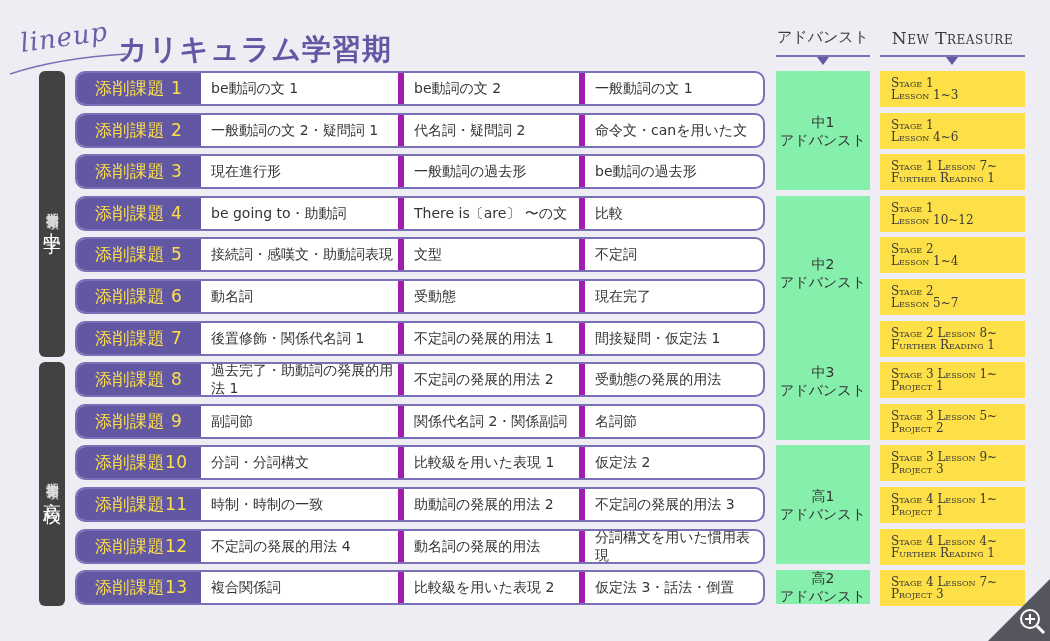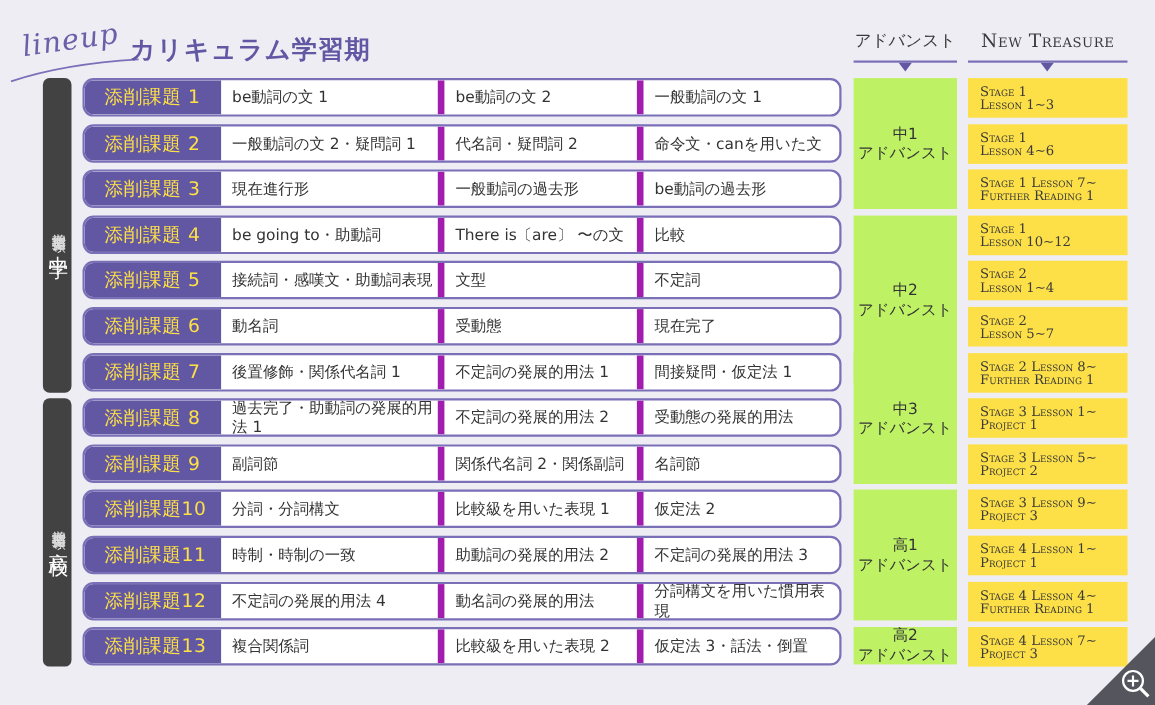--- a/index.html
+++ b/index.html
@@ -1,40 +1,40 @@
 <!DOCTYPE html>
 <html><head>
 <meta charset="utf-8">
 <style>
   * { box-sizing: border-box; margin: 0; padding: 0; }
   html, body { width: 1050px; height: 641px; overflow: hidden; }
   body { background: #eeedf4; font-family: "DejaVu Sans", "Liberation Sans", sans-serif; position: relative; color: #333; }
   .title-wrap { position: absolute; left: 8px; top: 18px; width: 400px; height: 60px; }
   .lineup { position: absolute; left: 12px; top: 4px; font-family: "DejaVu Serif", serif; font-style: italic; font-size: 26px; color: #6a5fa8; transform: rotate(-8deg); letter-spacing: 1px; }
   .lineup-swoosh { position: absolute; left: 0; top: 0; }
-  .title { position: absolute; left: 110px; top: 12px; font-size: 23px; font-weight: bold; color: #6257a3; letter-spacing: 1px; }
+  .title { position: absolute; left: 110px; top: 12px; font-size: 29px; font-weight: bold; color: #6257a3; letter-spacing: 1px; }
 
   .hdr { position: absolute; top: 28px; font-size: 16px; color: #3a3a3a; text-align: center; }
   .hdr-adv { left: 776px; width: 94px; font-size: 15px; }
   .hdr-nt { left: 880px; width: 145px; font-family: "DejaVu Serif", "Liberation Serif", serif; font-variant: small-caps; font-size: 17px; letter-spacing: 0.5px; }
   .hdr-line { position: absolute; top: 55px; height: 2px; background: #7a70b8; }
   .hdr-tri { position: absolute; top: 57px; width: 0; height: 0; border-left: 6px solid transparent; border-right: 6px solid transparent; border-top: 8px solid #6257a3; }
 
   .side { position: absolute; left: 39px; width: 26px; background: #424242; border-radius: 6px; color: #fff; display: flex; flex-direction: column; align-items: center; justify-content: center; }
   .side .small { writing-mode: vertical-rl; font-size: 13px; letter-spacing: 1px; color: #ddd; }
   .side .big { writing-mode: vertical-rl; font-size: 18px; margin-top: 10px; letter-spacing: 4px; }
 
   .row { position: absolute; left: 75px; width: 690px; height: 35px; border: 2px solid #7a70b8; border-radius: 10px; background: #fff; display: flex; align-items: stretch; overflow: hidden; }
   .row .lbl { width: 124px; background: #6257a3; color: #fde047; font-size: 17px; display: flex; align-items: center; padding-left: 18px; letter-spacing: 0.5px; }
   .row .c { display: flex; align-items: center; font-size: 14px; color: #333; padding-left: 10px; border-right: 6px solid #a21caf; }
   .row .c1 { width: 203px; }
   .row .c2 { width: 181px; }
   .row .c3 { flex: 1; border-right: none; }
 
-  .adv { position: absolute; left: 776px; width: 94px; background: #bef264; display: flex; flex-direction: column; align-items: center; justify-content: center; font-size: 14px; color: #333; text-align: center; line-height: 18px; }
+  .adv { position: absolute; left: 776px; width: 94px; background: #86efac; display: flex; flex-direction: column; align-items: center; justify-content: center; font-size: 14px; color: #333; text-align: center; line-height: 18px; }
   .nt { position: absolute; left: 880px; width: 145px; height: 36px; background: #fde047; font-family: "DejaVu Serif", "Liberation Serif", serif; font-variant: small-caps; font-size: 12px; line-height: 12px; color: #3a3a3a; padding: 6px 0 0 11px; }
   .nt span { display: block; }
 
   .corner { position: absolute; right: 0; bottom: 0; width: 0; height: 0; border-left: 62px solid transparent; border-bottom: 62px solid #55555d; }
   .zoom-btn { position: absolute; right: 4px; bottom: 6px; width: 28px; height: 28px; cursor: pointer; }
 </style>
 </head>
 <body>
 
 <div class="title-wrap">

